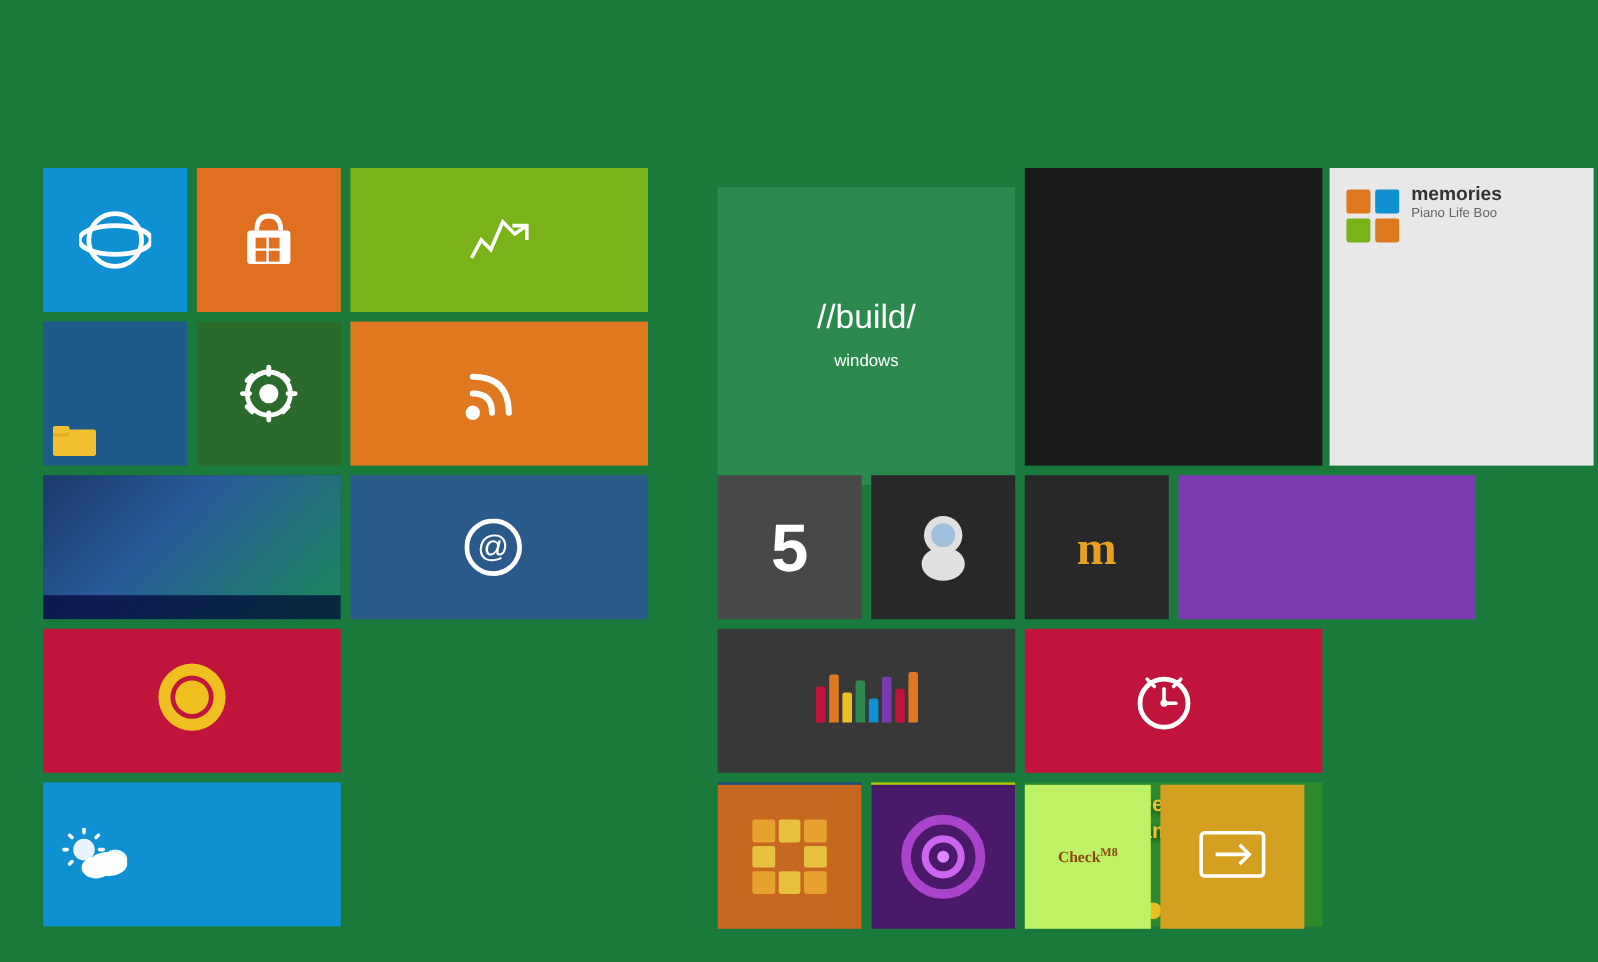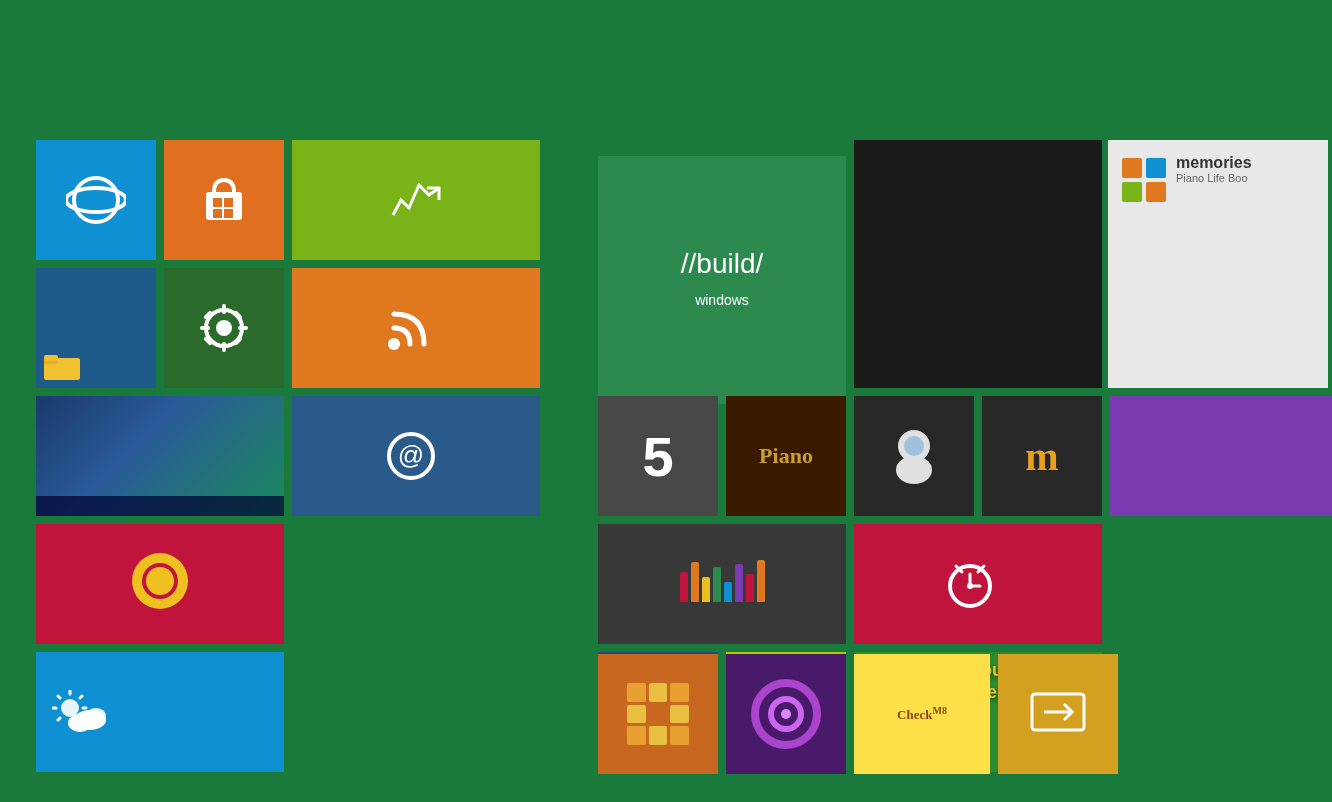--- a/index.html
+++ b/index.html
@@ -310,23 +310,20 @@
     </div>
   </div>
 </div>
 
 <div style="position:absolute; top:396px; left:598px; display:flex; gap:8px;">
 
   <div class="tile tile-sm" style="background:#484848;">
     <span style="color:white;font-size:56px;font-weight:700;font-family:Arial;">5</span>
   </div>
 
-  <div class="tile tile-sm" style="background:#3a1a00;">
-    <span style="color:#c8a030;font-size:22px;font-family:Georgia,serif;font-weight:bold;">Piano</span>
-  </div>
 
   <div class="tile tile-sm" style="background:#282828;">
     <svg width="60" height="60" viewBox="0 0 60 60">
 
       <circle cx="30" cy="20" r="16" fill="#e0e0e0"></circle>
       <circle cx="30" cy="20" r="10" fill="#a0c0e0"></circle>
       <ellipse cx="30" cy="44" rx="18" ry="14" fill="#e0e0e0"></ellipse>
     </svg>
     <span class="tile-label" style="font-size:10px;"></span>
   </div>
@@ -440,21 +437,21 @@
 
   <div class="tile tile-sm" style="background:#4a1a6a; width:120px; height:120px;">
     <div class="nearme-circle">
       <div class="nearme-inner">
         <div class="nearme-dot"></div>
       </div>
     </div>
     <span class="tile-label" style="font-size:10px;"></span>
   </div>
 
-  <div class="tile tile-sm" style="background:#fde047; width:136px; height:120px;">
+  <div class="tile tile-sm" style="background:#bef264; width:105px; height:120px;">
     <span style="color:#8b4513;font-size:13px;font-weight:700;font-family:serif;text-align:center;padding:4px;">Check<sup style="font-size:10px;">M8</sup></span>
   </div>
 
   <div class="tile tile-sm" style="background:#d4a020; width:120px; height:120px;">
     <svg width="56" height="44" viewBox="0 0 56 44">
 
       <rect x="2" y="2" width="52" height="36" rx="3" fill="none" stroke="white" stroke-width="3"></rect>
 
       <line x1="14" y1="20" x2="42" y2="20" stroke="white" stroke-width="3"></line>
       <polyline points="34,12 42,20 34,28" fill="none" stroke="white" stroke-width="3"></polyline>

